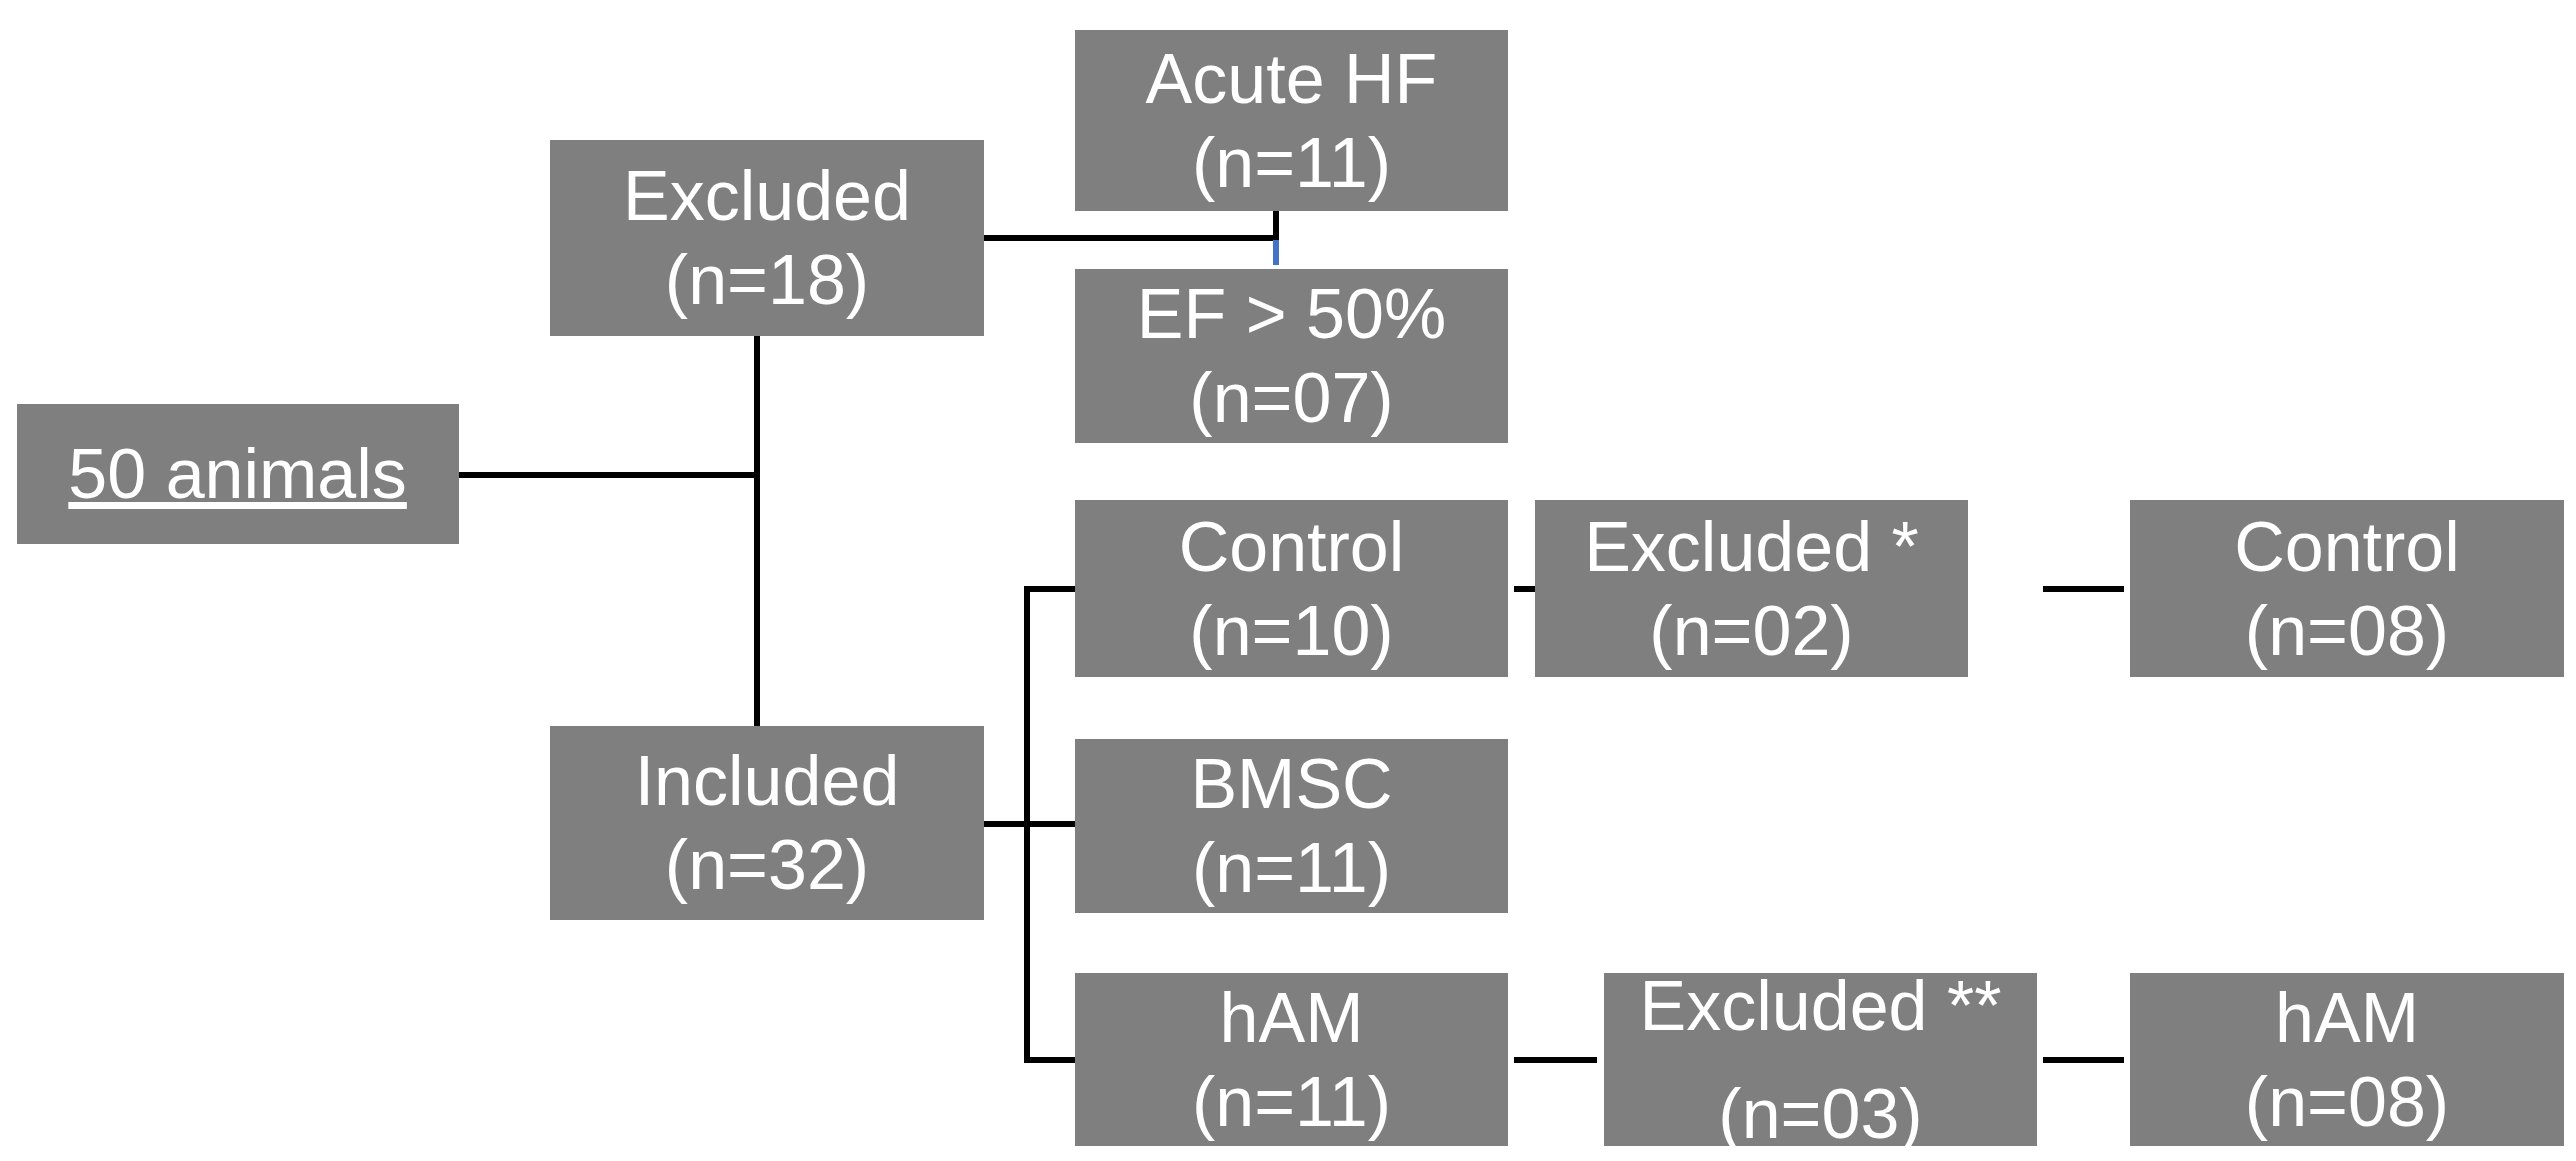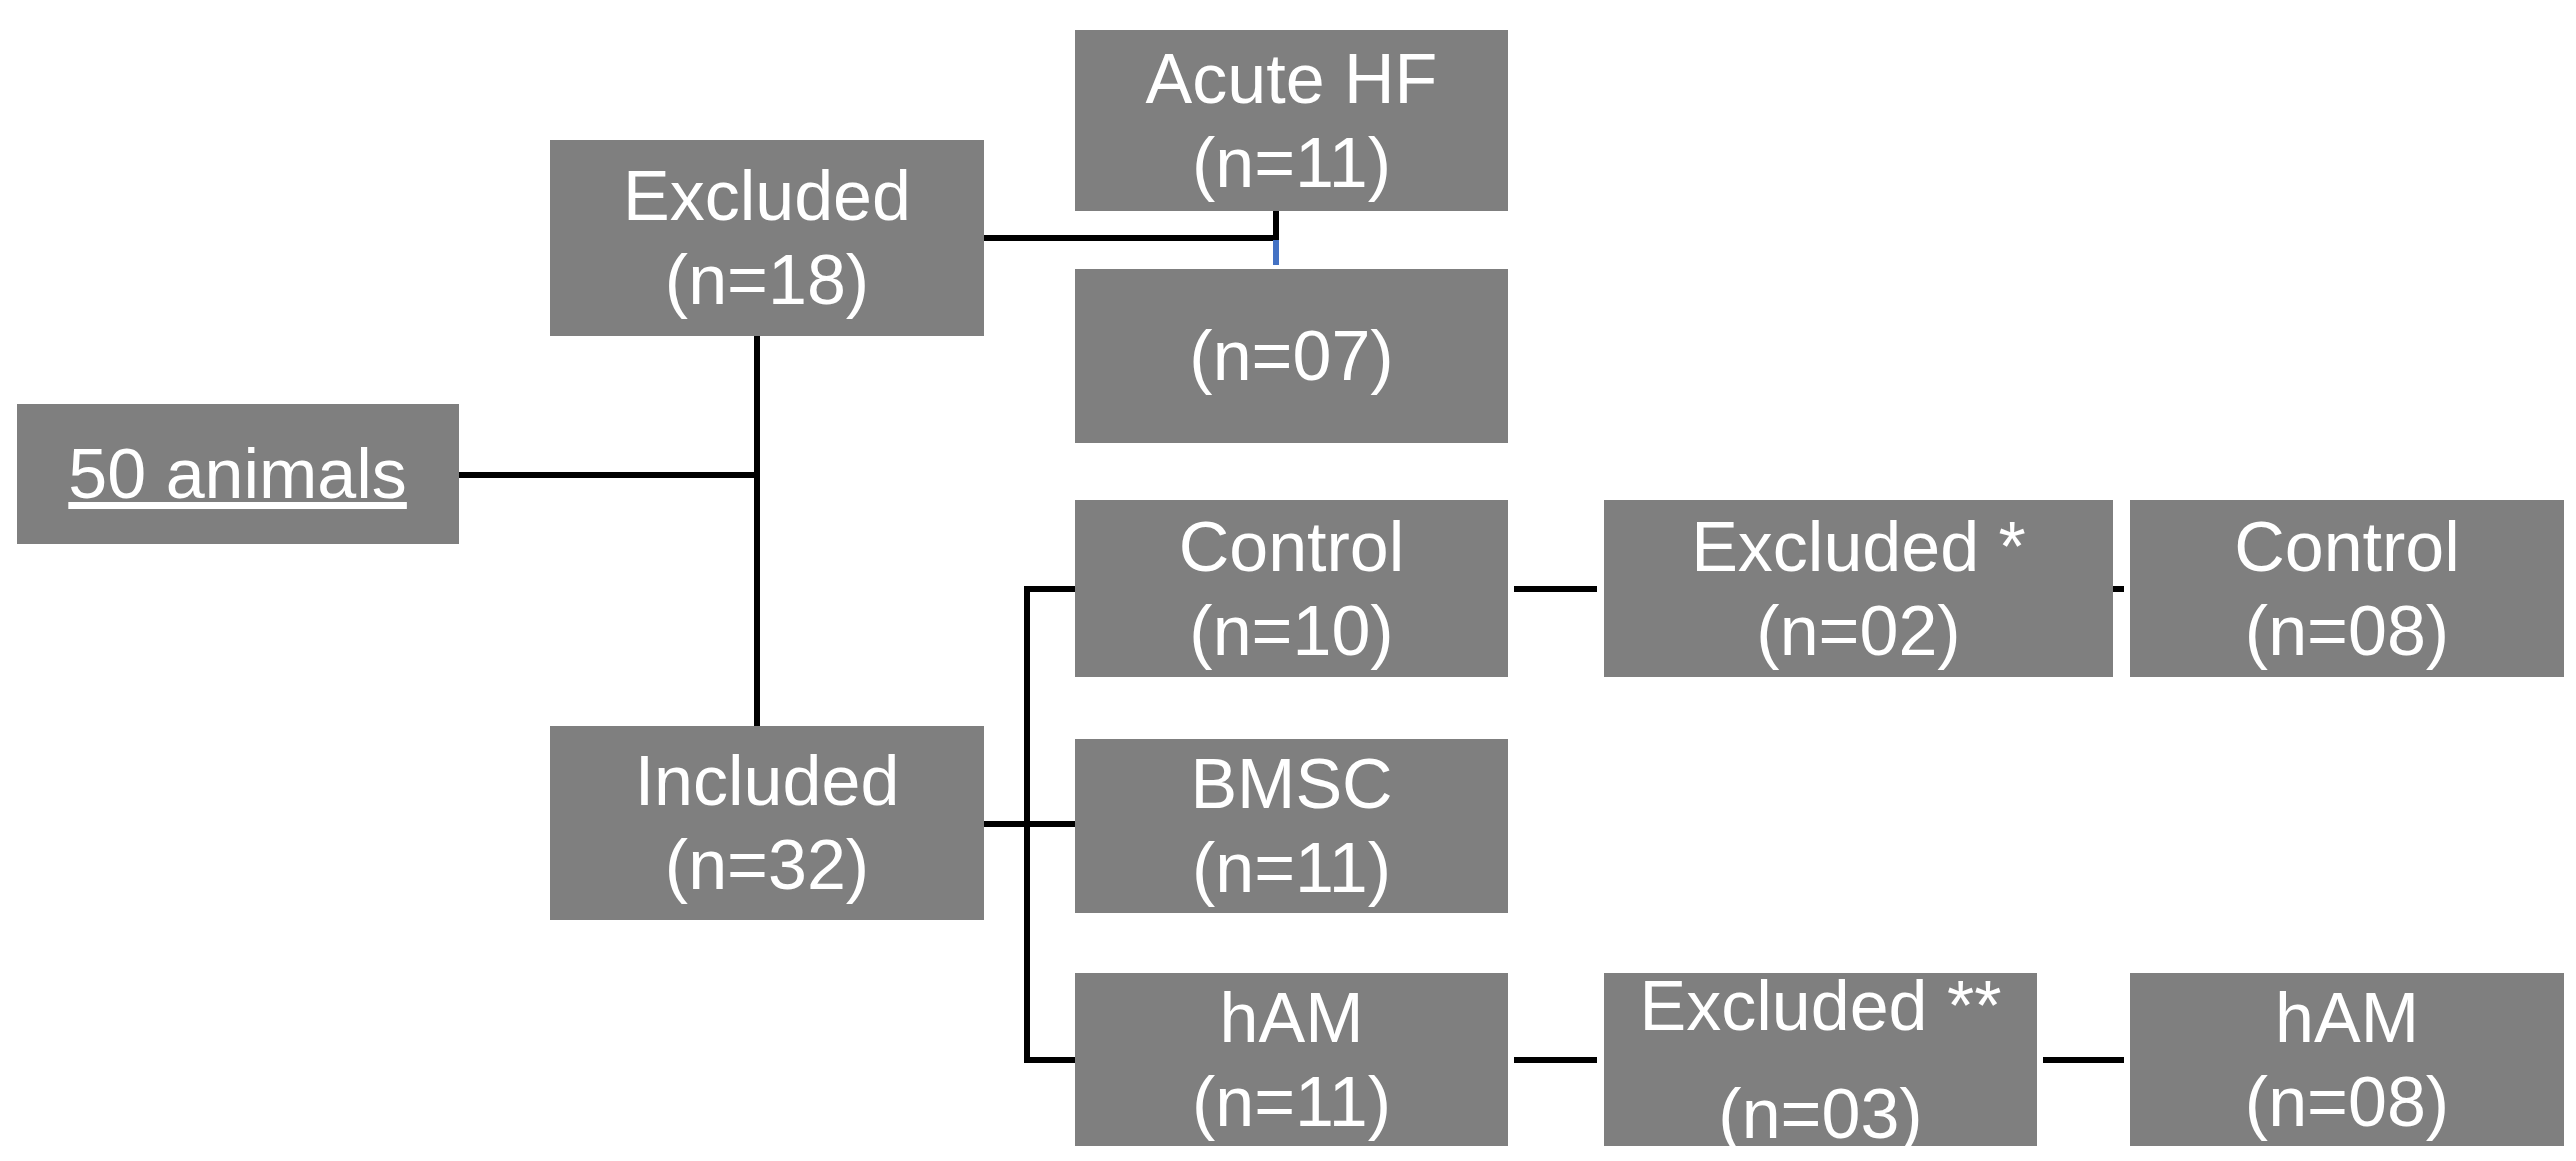--- a/index.html
+++ b/index.html
@@ -69,29 +69,30 @@
     <div>Excluded</div>
     <div>(n=18)</div>
   </div>
 
   <div class="box" style="left:1075px;top:30px;width:433px;height:181px;">
     <div>Acute HF</div>
     <div>(n=11)</div>
   </div>
 
   <div class="box" style="left:1075px;top:269px;width:433px;height:174px;">
+    <div>EF &gt; 50%</div>
     <div>(n=07)</div>
   </div>
 
   <div class="box" style="left:1075px;top:500px;width:433px;height:177px;">
     <div>Control</div>
     <div>(n=10)</div>
   </div>
 
-  <div class="box" style="left:1604px;top:500px;width:509px;height:177px;">
+  <div class="box" style="left:1535px;top:500px;width:433px;height:177px;">
     <div>Excluded *</div>
     <div>(n=02)</div>
   </div>
 
   <div class="box" style="left:2130px;top:500px;width:434px;height:177px;">
     <div>Control</div>
     <div>(n=08)</div>
   </div>
 
   <div class="box" style="left:550px;top:726px;width:434px;height:194px;">

